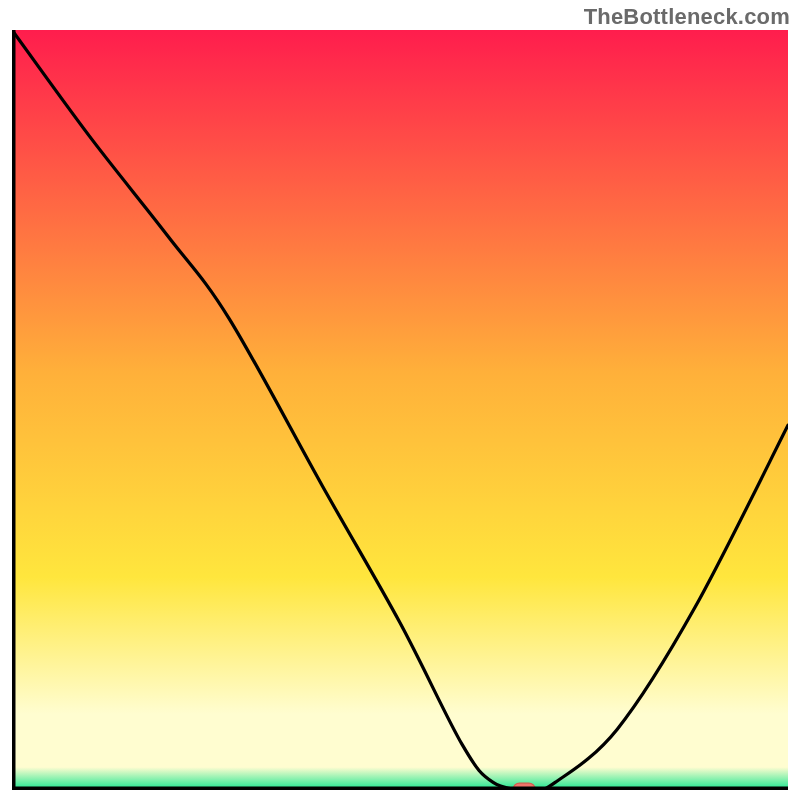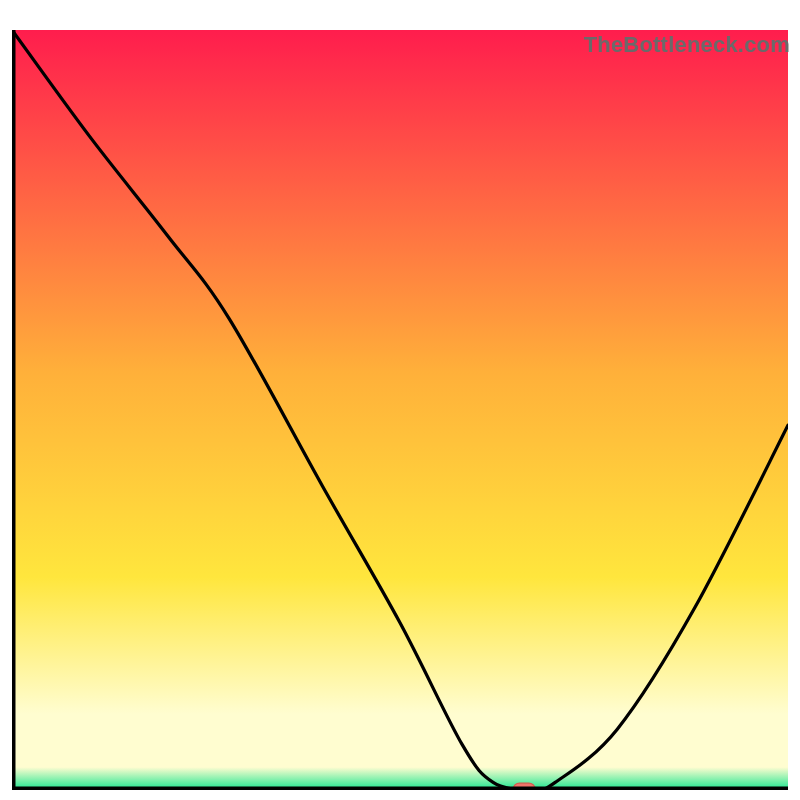--- a/index.html
+++ b/index.html
@@ -18,21 +18,20 @@
   }
   .watermark {
     position: absolute;
     top: 4px;
     right: 10px;
     font-size: 22px;
     font-weight: 600;
     color: #6a6a6a;
     letter-spacing: 0.2px;
     z-index: 5;
-    margin-top: 28px;
   }
   svg.plot {
     position: absolute;
     top: 30px;
     left: 12px;
     width: 776px;
     height: 760px;
     display: block;
   }
 </style>

